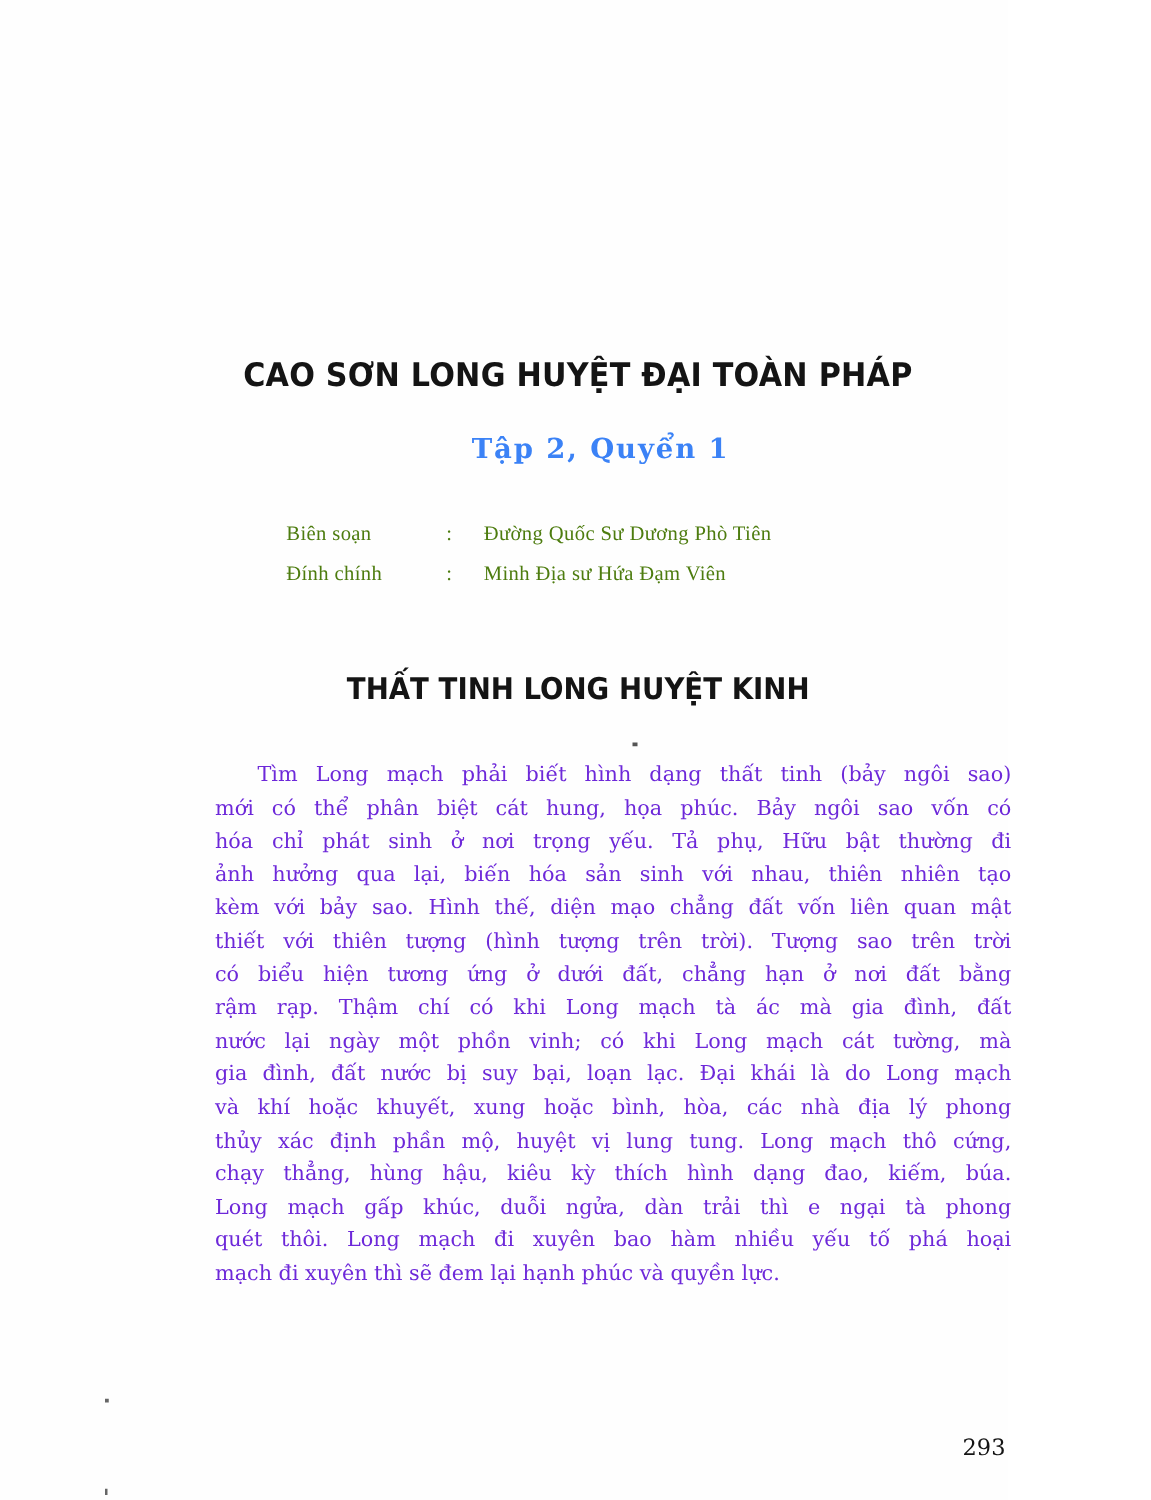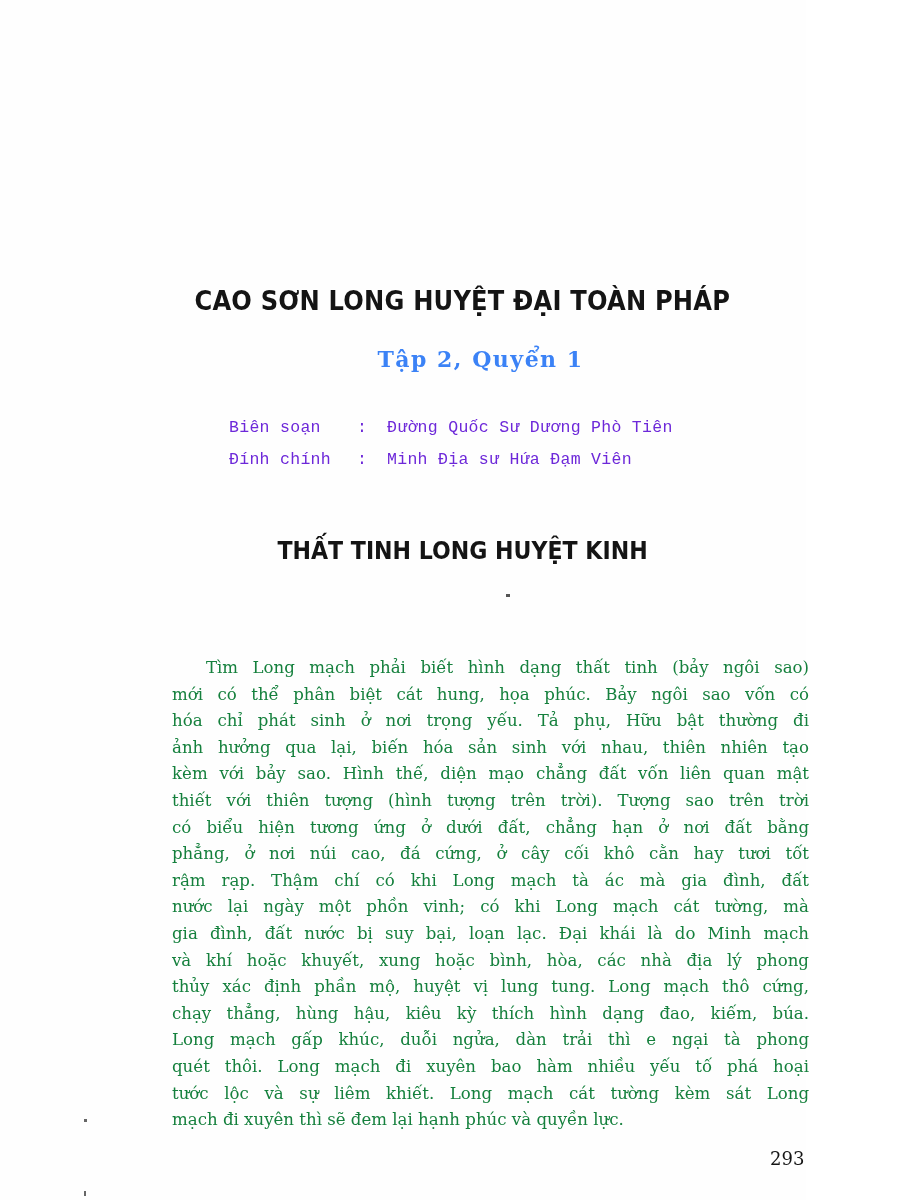--- a/index.html
+++ b/index.html
@@ -45,23 +45,23 @@
       font-size: 22px;
       letter-spacing: 1.5px;
       color: #3b82f6;
       padding-left: 40px;
       box-sizing: border-box;
     }
     .credits {
       position: absolute;
       left: 229px;
       top: 411px;
-      font-family: Liberation Mono, monospace;
+      font-family: Liberation Serif, serif;
       font-size: 16.5px;
-      color: #6d28d9;
+      color: #4d7c0f;
       letter-spacing: 0.3px;
     }
     .credit-row {
       display: flex;
       height: 32px;
       align-items: center;
     }
     .credit-label {
       width: 128px;
       white-space: pre;
@@ -94,22 +94,21 @@
       background: #555;
     }
     .body-text {
       position: absolute;
       left: 172px;
       top: 607px;
       width: 637px;
       font-family: "DejaVu Serif", serif;
       font-size: 16.6px;
       line-height: 26.6px;
-      color: #15803d;
-      margin-top: 48px;
+      color: #6d28d9;
     }
     .body-line {
       display: block;
       text-align: justify;
       text-align-last: justify;
       white-space: nowrap;
       height: 26.6px;
       overflow: visible;
     }
     .body-line.first {
@@ -158,30 +157,28 @@
   <div class="section-mark"></div>
 
   <div class="body-text">
     <span class="body-line first">Tìm Long mạch phải biết hình dạng thất tinh (bảy ngôi sao)</span>
     <span class="body-line">mới có thể phân biệt cát hung, họa phúc. Bảy ngôi sao vốn có</span>
     <span class="body-line">hóa chỉ phát sinh ở nơi trọng yếu. Tả phụ, Hữu bật thường đi</span>
     <span class="body-line">ảnh hưởng qua lại, biến hóa sản sinh với nhau, thiên nhiên tạo</span>
     <span class="body-line">kèm với bảy sao. Hình thế, diện mạo chẳng đất vốn liên quan mật</span>
     <span class="body-line">thiết với thiên tượng (hình tượng trên trời). Tượng sao trên trời</span>
     <span class="body-line">có biểu hiện tương ứng ở dưới đất, chẳng hạn ở nơi đất bằng</span>
-    <span class="body-line">phẳng, ở nơi núi cao, đá cứng, ở cây cối khô cằn hay tươi tốt</span>
     <span class="body-line">rậm rạp. Thậm chí có khi Long mạch tà ác mà gia đình, đất</span>
     <span class="body-line">nước lại ngày một phồn vinh; có khi Long mạch cát tường, mà</span>
-    <span class="body-line">gia đình, đất nước bị suy bại, loạn lạc. Đại khái là do Minh mạch</span>
+    <span class="body-line">gia đình, đất nước bị suy bại, loạn lạc. Đại khái là do Long mạch</span>
     <span class="body-line">và khí hoặc khuyết, xung hoặc bình, hòa, các nhà địa lý phong</span>
     <span class="body-line">thủy xác định phần mộ, huyệt vị lung tung. Long mạch thô cứng,</span>
     <span class="body-line">chạy thẳng, hùng hậu, kiêu kỳ thích hình dạng đao, kiếm, búa.</span>
     <span class="body-line">Long mạch gấp khúc, duỗi ngửa, dàn trải thì e ngại tà phong</span>
     <span class="body-line">quét thôi. Long mạch đi xuyên bao hàm nhiều yếu tố phá hoại</span>
-    <span class="body-line">tước lộc và sự liêm khiết. Long mạch cát tường kèm sát Long</span>
     <span class="body-line last">mạch đi xuyên thì sẽ đem lại hạnh phúc và quyền lực.</span>
   </div>
 
   <div class="page-number">293</div>
 
   <div class="speck" style="left:84px;top:1119px;width:3px;height:3px;"></div>
   <div class="speck" style="left:84px;top:1191px;width:2px;height:5px;"></div>
 
 </div>
 

